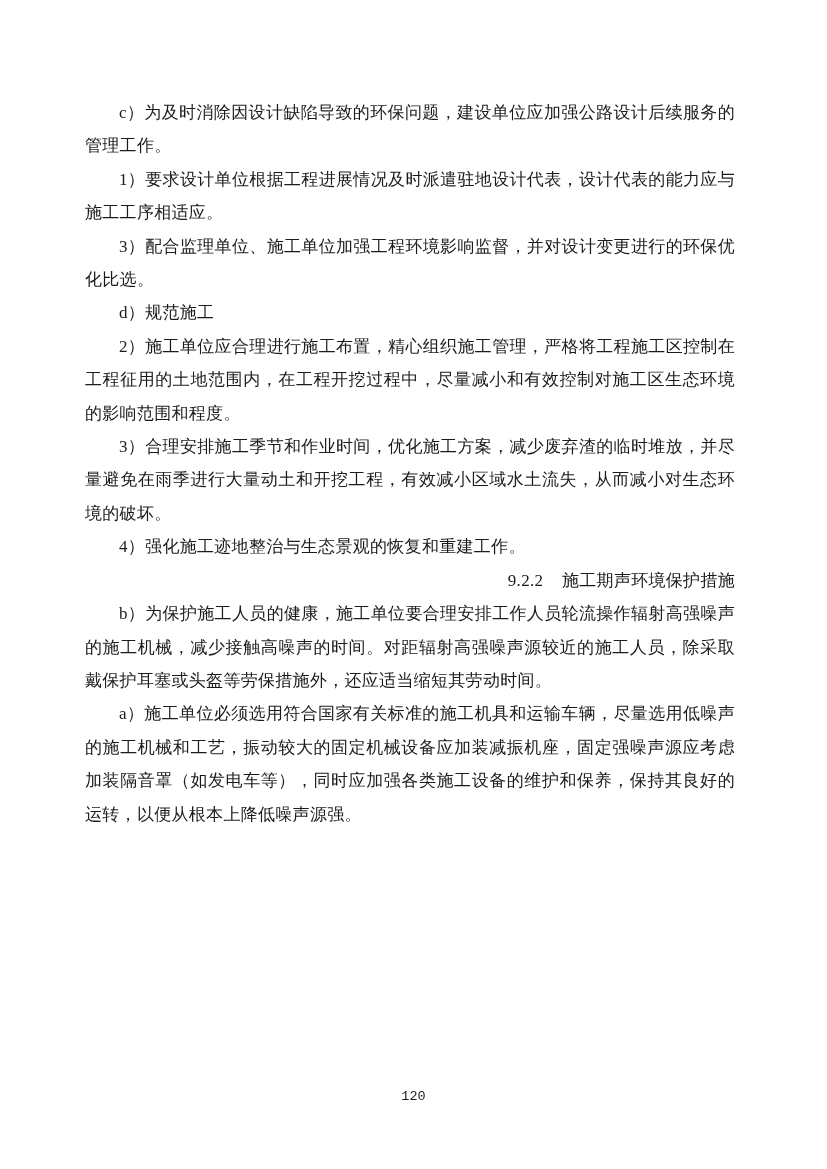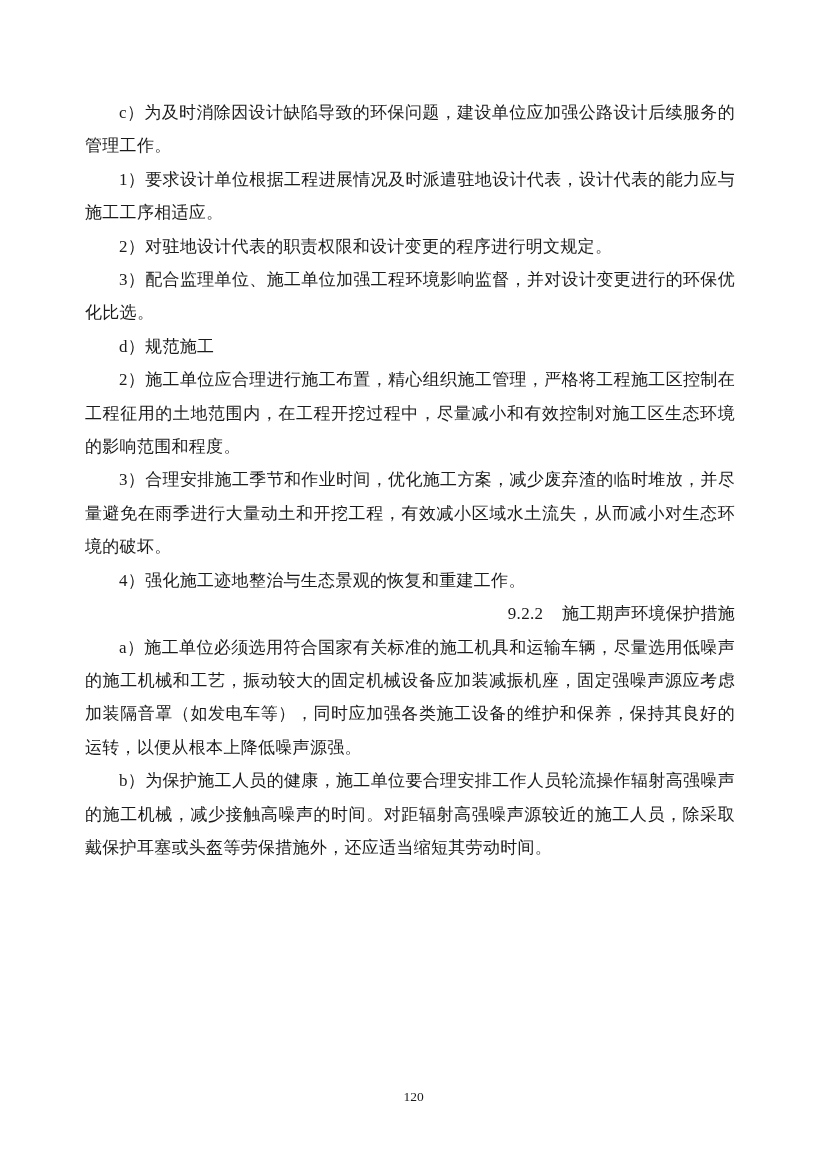--- a/index.html
+++ b/index.html
@@ -39,42 +39,42 @@
     margin-right: 1.1em;
   }
   .page-footer {
     position: absolute;
     left: 0;
     top: 1089px;
     width: 100%;
     text-align: center;
     font-size: 13.5px;
     color: #1b1b1b;
+    font-family: Liberation Mono, monospace;
   }
 </style>
 </head>
 <body>
 
 <div class="page">
 
   <div class="text-block">
 
     <p>c）为及时消除因设计缺陷导致的环保问题，建设单位应加强公路设计后续服务的管理工作。</p>
     <p>1）要求设计单位根据工程进展情况及时派遣驻地设计代表，设计代表的能力应与施工工序相适应。</p>
-    <p>2）对驻地设计代表的职责权限和设计变更的程序进行明文规定。</p>
     <p>3）配合监理单位、施工单位加强工程环境影响监督，并对设计变更进行的环保优化比选。</p>
     <p>d）规范施工</p>
     <p>2）施工单位应合理进行施工布置，精心组织施工管理，严格将工程施工区控制在工程征用的土地范围内，在工程开挖过程中，尽量减小和有效控制对施工区生态环境的影响范围和程度。</p>
     <p>3）合理安排施工季节和作业时间，优化施工方案，减少废弃渣的临时堆放，并尽量避免在雨季进行大量动土和开挖工程，有效减小区域水土流失，从而减小对生态环境的破坏。</p>
     <p>4）强化施工迹地整治与生态景观的恢复和重建工作。</p>
 
     <p class="section-heading">
       <span class="sec-num">9.2.2</span><span>施工期声环境保护措施</span>
     </p>
 
+    <p>b）为保护施工人员的健康，施工单位要合理安排工作人员轮流操作辐射高强噪声的施工机械，减少接触高噪声的时间。对距辐射高强噪声源较近的施工人员，除采取戴保护耳塞或头盔等劳保措施外，还应适当缩短其劳动时间。</p>
     <p>a）施工单位必须选用符合国家有关标准的施工机具和运输车辆，尽量选用低噪声的施工机械和工艺，振动较大的固定机械设备应加装减振机座，固定强噪声源应考虑加装隔音罩（如发电车等），同时应加强各类施工设备的维护和保养，保持其良好的运转，以便从根本上降低噪声源强。</p>
-    <p>b）为保护施工人员的健康，施工单位要合理安排工作人员轮流操作辐射高强噪声的施工机械，减少接触高噪声的时间。对距辐射高强噪声源较近的施工人员，除采取戴保护耳塞或头盔等劳保措施外，还应适当缩短其劳动时间。</p>
 
   </div>
 
   <div class="page-footer">120</div>
 
 </div>
 
 </body></html>

